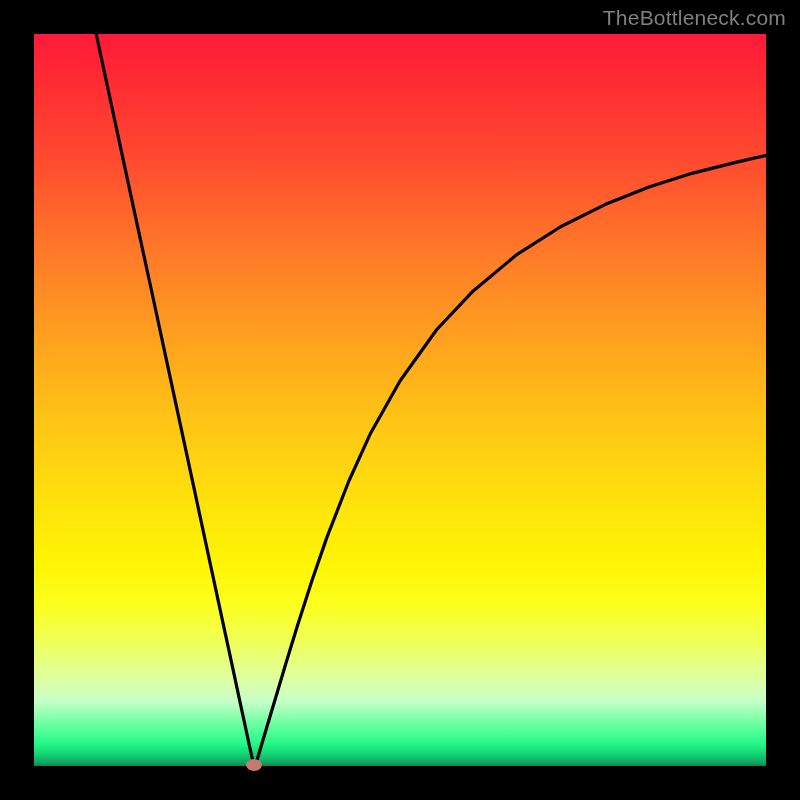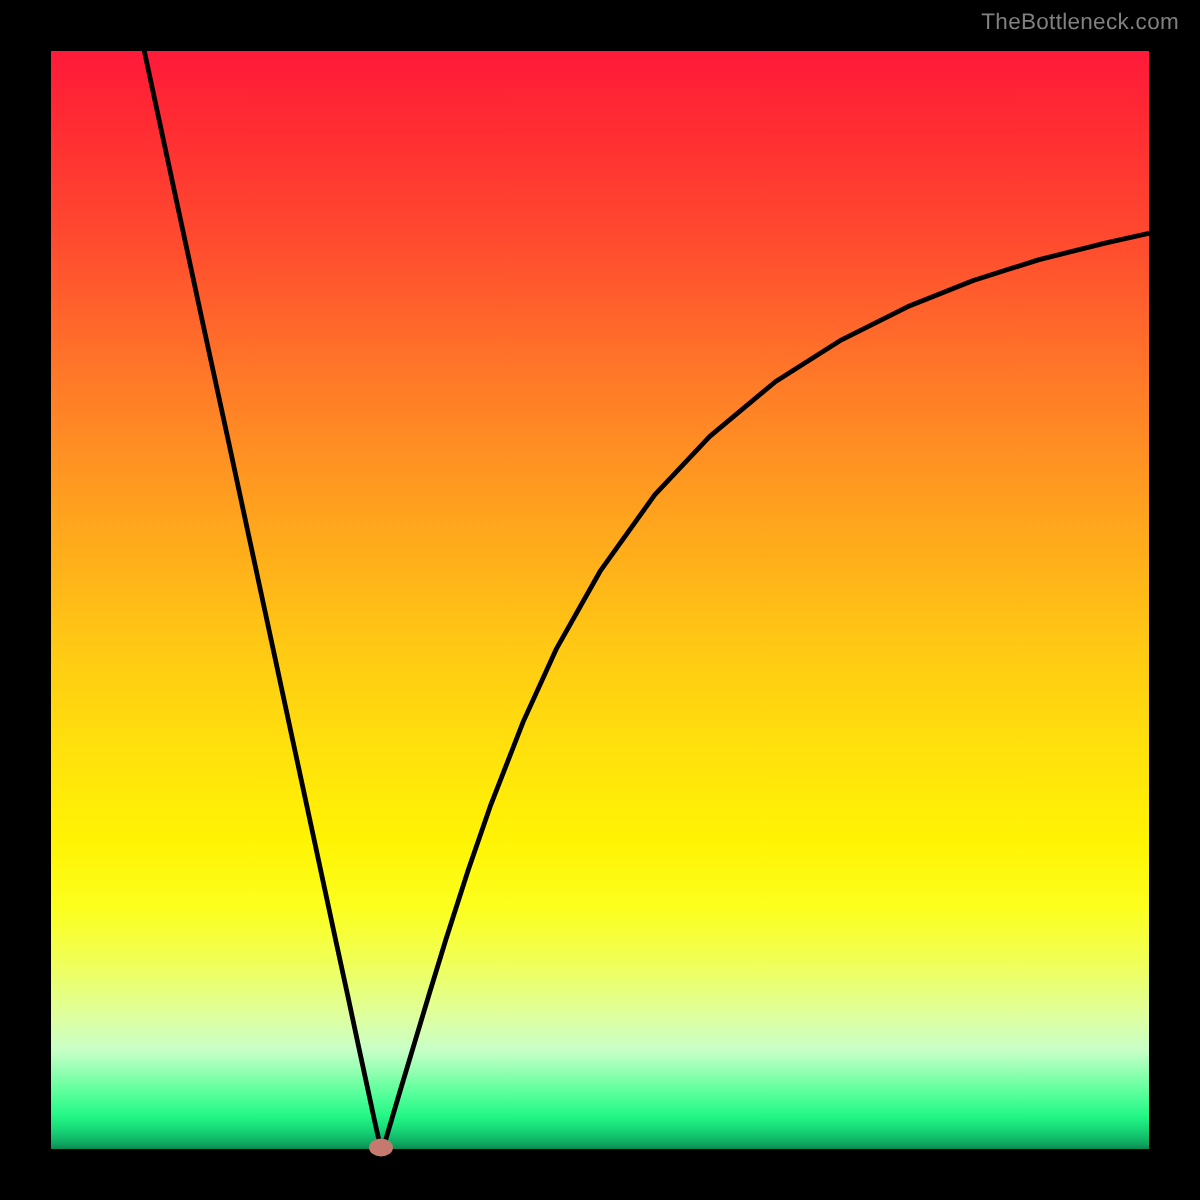--- a/index.html
+++ b/index.html
@@ -56,21 +56,21 @@
     position: absolute;
     inset: 0;
     width: 732px;
     height: 732px;
   }
   .watermark {
     position: absolute;
     top: 6px;
     right: 14px;
     color: #808080;
-    font-size: 15px;
+    font-size: 21px;
     font-weight: 400;
     letter-spacing: 0.2px;
     user-select: none;
     margin-left: 24px;
   }
   .marker {
     position: absolute;
     width: 16px;
     height: 12px;
     background: #c6796f;

